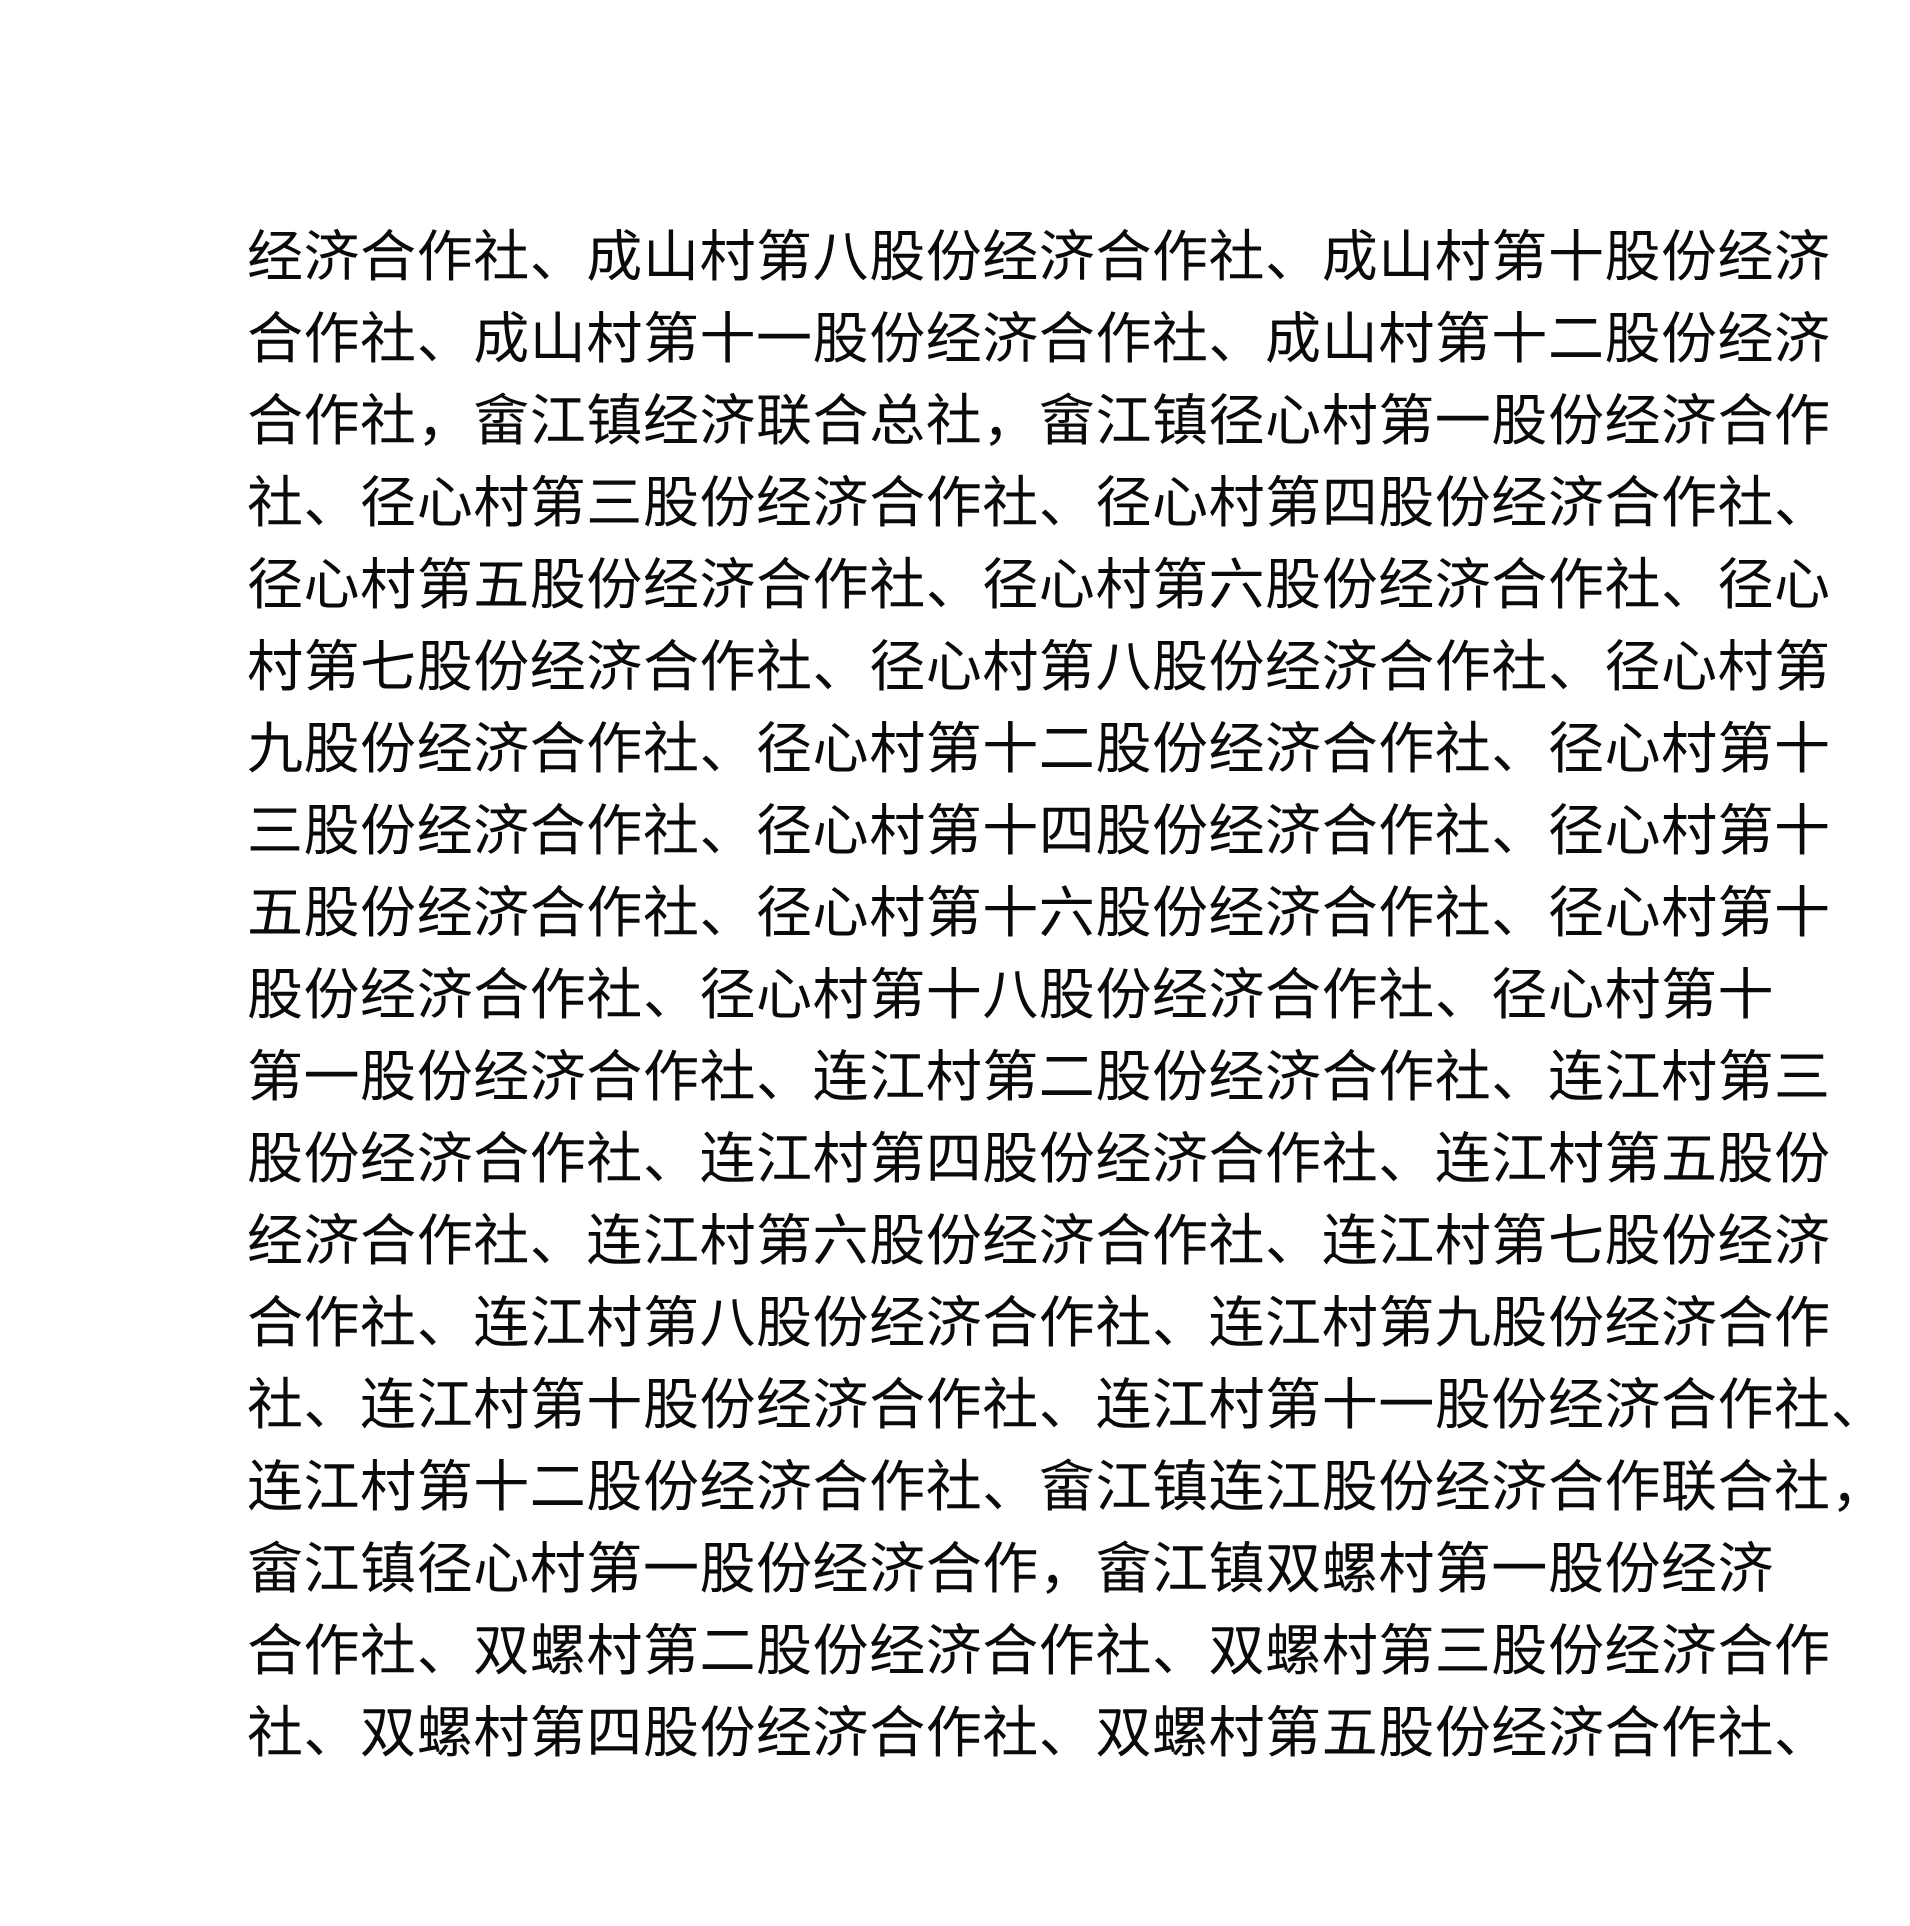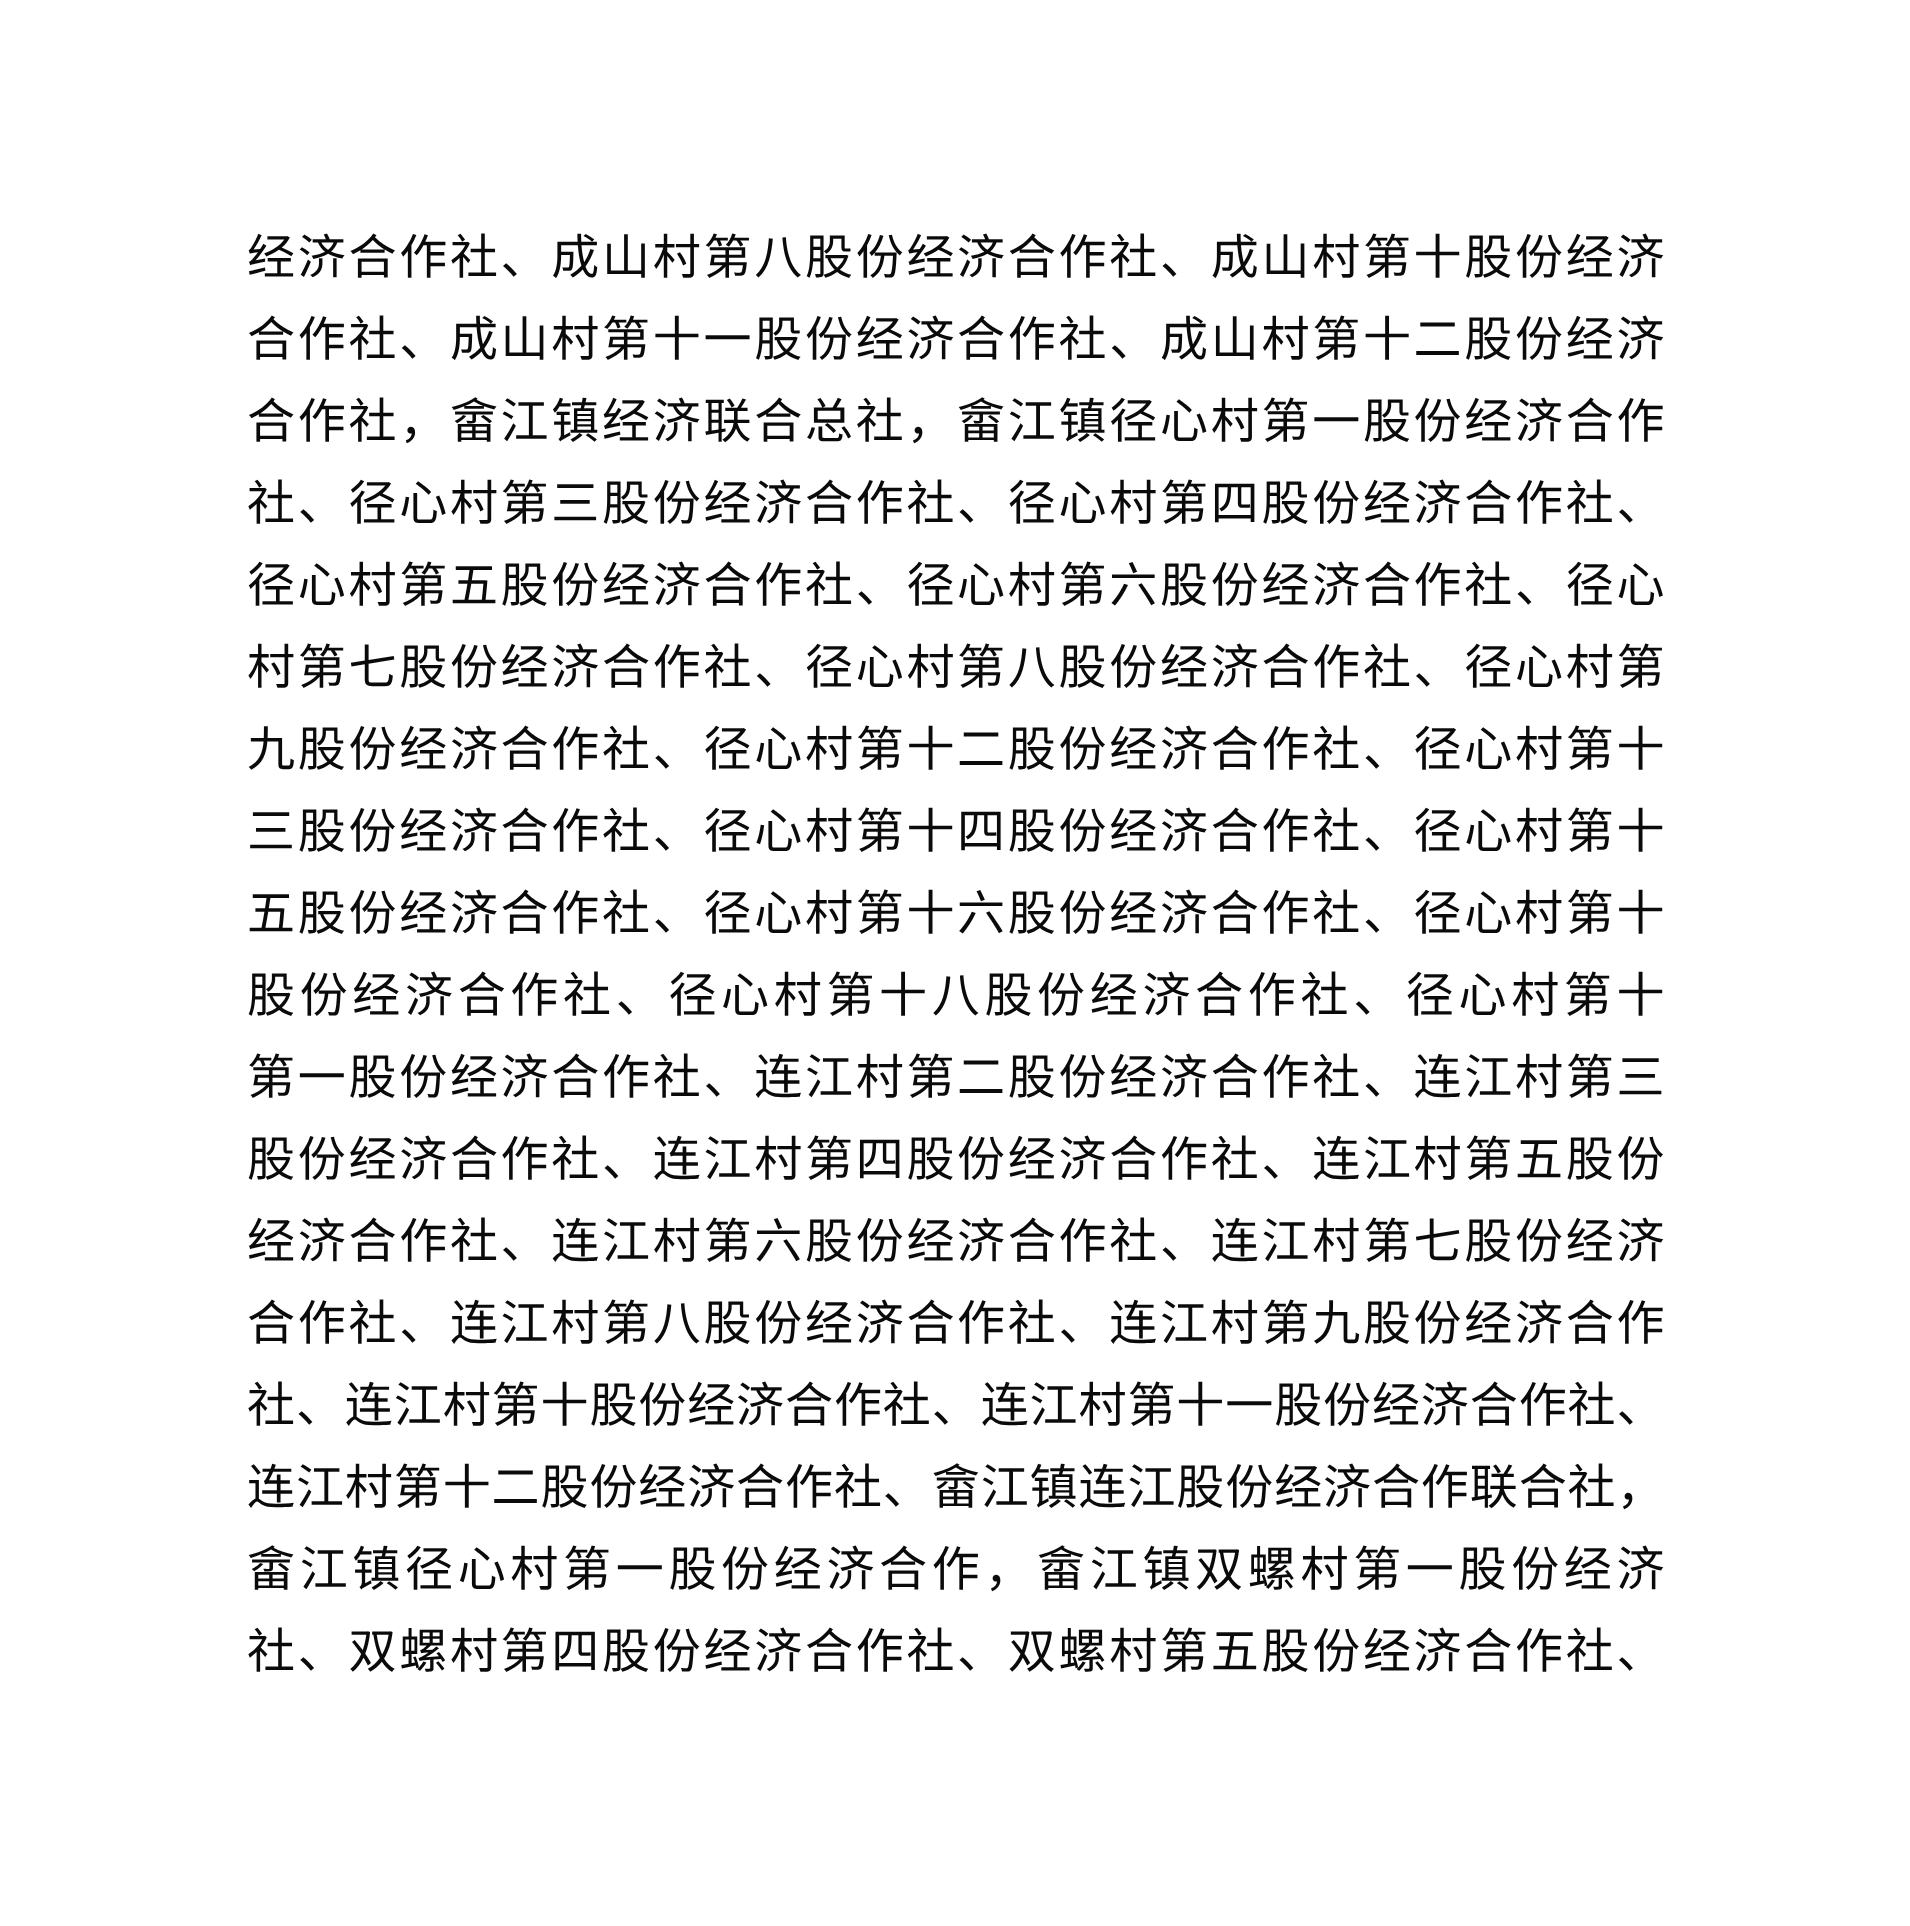--- a/index.html
+++ b/index.html
@@ -27,21 +27,21 @@
     position: absolute;
     left: 247px;
     top: 216px;
     width: 1418px;
   }
 
   .doc-line {
     display: block;
     width: 100%;
     font-family: "DejaVu Serif", "Liberation Serif", serif;
-    font-size: 48px;
+    font-size: 56px;
     line-height: 82px;
     color: #0a0a0a;
     letter-spacing: 0.01em;
     white-space: pre;
     text-align: justify;
     text-align-last: justify;
     -webkit-font-feature-settings: normal;
     font-feature-settings: normal;
   }
 </style>
@@ -61,18 +61,19 @@
     <span class="doc-line">三股份经济合作社、径心村第十四股份经济合作社、径心村第十</span>
     <span class="doc-line">五股份经济合作社、径心村第十六股份经济合作社、径心村第十</span>
     <span class="doc-line">股份经济合作社、径心村第十八股份经济合作社、径心村第十</span>
     <span class="doc-line">第一股份经济合作社、连江村第二股份经济合作社、连江村第三</span>
     <span class="doc-line">股份经济合作社、连江村第四股份经济合作社、连江村第五股份</span>
     <span class="doc-line">经济合作社、连江村第六股份经济合作社、连江村第七股份经济</span>
     <span class="doc-line">合作社、连江村第八股份经济合作社、连江村第九股份经济合作</span>
     <span class="doc-line">社、连江村第十股份经济合作社、连江村第十一股份经济合作社、</span>
     <span class="doc-line">连江村第十二股份经济合作社、畲江镇连江股份经济合作联合社，</span>
     <span class="doc-line">畲江镇径心村第一股份经济合作，畲江镇双螺村第一股份经济</span>
+    <span class="doc-line">合作社、双螺村第二股份经济合作社、双螺村第三股份经济合作</span>
     <span class="doc-line">社、双螺村第四股份经济合作社、双螺村第五股份经济合作社、</span>
 
   </div>
 
 </div>
 
 
 </body></html>

